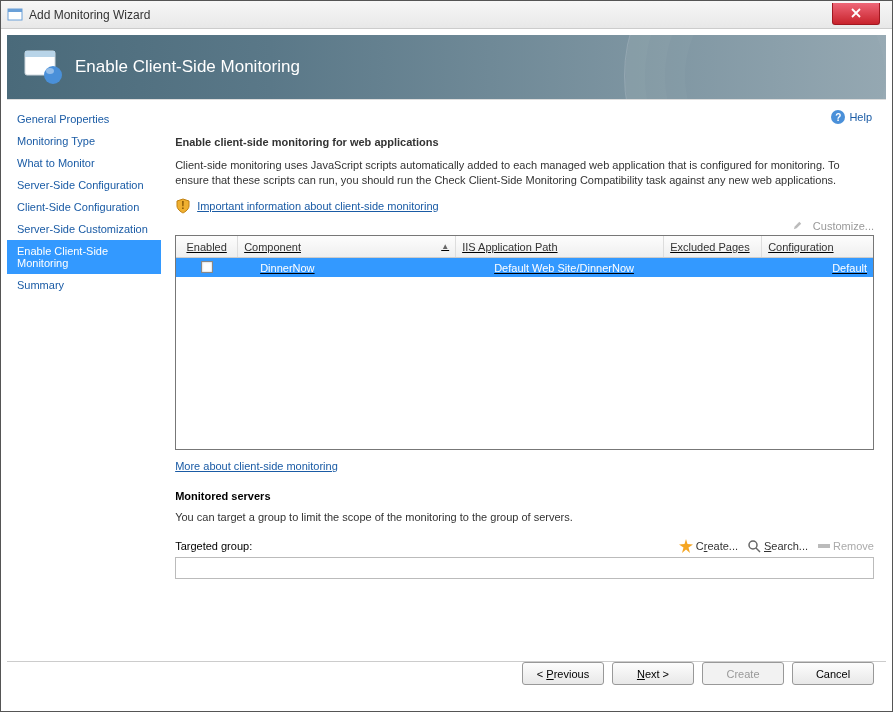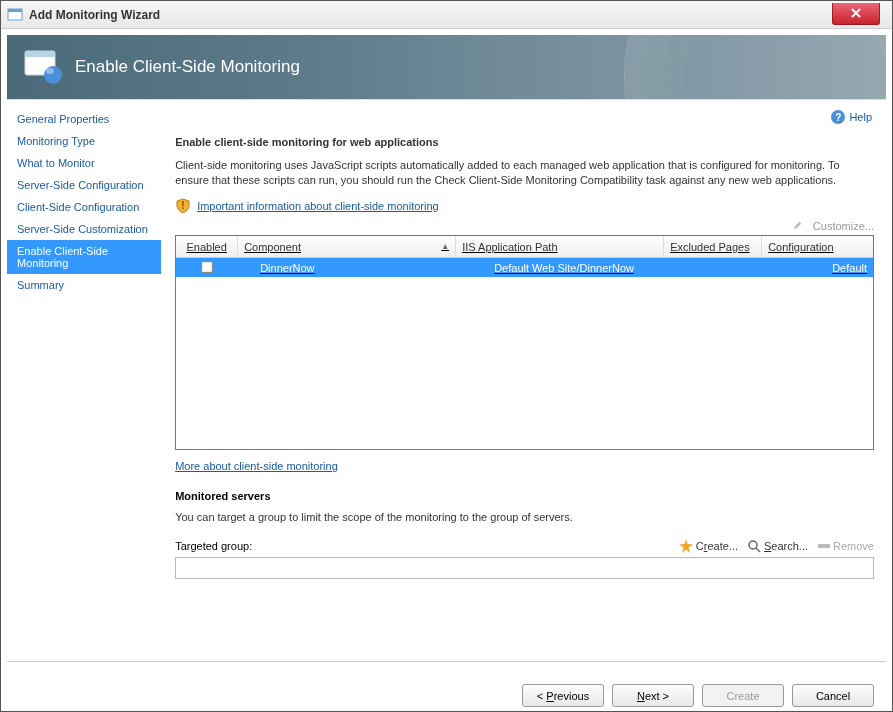--- a/index.html
+++ b/index.html
@@ -1,20 +1,20 @@
 <!DOCTYPE html>
 <html><head>
 <meta charset="utf-8">
 <style>
 * { box-sizing: border-box; margin: 0; padding: 0; }
 body { font-family: "Segoe UI", Tahoma, sans-serif; font-size: 11px; background: #fff; }
 
 .window { width: 893px; height: 712px; border: 1px solid #555; background: #fff; display: flex; flex-direction: column; }
 
-.titlebar { height: 28px; background: linear-gradient(to bottom, #f7f7f7, #e8e8e8); border-bottom: 1px solid #ccc; display: flex; align-items: center; padding: 0 8px 0 6px; font-weight: bold; }
+.titlebar { height: 28px; background: linear-gradient(to bottom, #f7f7f7, #e8e8e8); border-bottom: 1px solid #ccc; display: flex; align-items: center; padding: 0 8px 0 6px; }
 .titlebar .icon { width: 16px; height: 16px; margin-right: 6px; }
 .titlebar .title { flex: 1; font-size: 12px; color: #333; }
 .close-btn { width: 48px; height: 22px; background: linear-gradient(to bottom, #e67, #c8232c); border: 1px solid #a01820; border-top: none; border-radius: 0 0 3px 3px; display: flex; align-items: center; justify-content: center; margin-right: 4px; margin-top: -2px; }
 .close-btn svg { width: 10px; height: 10px; }
 
 .header-banner { height: 64px; background: linear-gradient(to right, #4a6a7a 0%, #5a7888 30%, #95a8b2 100%); display: flex; align-items: center; padding-left: 16px; position: relative; overflow: hidden; margin: 6px 6px 0 6px; }
 .header-banner::after { content: ""; position: absolute; right: -60px; top: -120px; width: 320px; height: 320px; border: 1px solid rgba(255,255,255,0.18); border-radius: 50%; box-shadow: inset 0 0 0 20px rgba(255,255,255,0.03), inset 0 0 0 40px rgba(255,255,255,0.03), inset 0 0 0 60px rgba(255,255,255,0.03); }
 .header-icon { width: 40px; height: 40px; margin-right: 12px; position: relative; z-index: 1; }
 .header-title { color: #fff; font-size: 17px; font-weight: 300; position: relative; z-index: 1; }
 
@@ -62,21 +62,21 @@
 .target-label { font-size: 11px; width: 100px; }
 .tool-btn { display: inline-flex; align-items: center; gap: 3px; font-size: 11px; color: #333; margin-left: 10px; cursor: pointer; }
 .tool-btn.disabled { color: #aaa; }
 .tool-btn .u { text-decoration: underline; }
 .star-icon { width: 14px; height: 14px; }
 .search-icon-sm { width: 13px; height: 13px; }
 .minus-icon { width: 12px; height: 4px; background: #bbb; }
 
 .target-field { border: 1px solid #bbb; height: 22px; margin-top: 4px; background: #fff; }
 
-.footer { height: 46px; border-top: 1px solid #ccc; display: flex; align-items: flex-end; justify-content: flex-end; gap: 8px; padding: 0 12px; margin: 0 6px 4px 6px; }
+.footer { height: 46px; border-top: 1px solid #ccc; display: flex; align-items: flex-start; justify-content: flex-end; gap: 8px; padding: 0 12px; margin: 0 6px 4px 6px; }
 .btn { min-width: 82px; height: 23px; border: 1px solid #999; background: linear-gradient(to bottom, #fdfdfd, #e8e8e8); border-radius: 3px; font-size: 11px; padding: 0 10px; cursor: pointer; }
 .btn:disabled { color: #999; background: #f2f2f2; cursor: default; }
 .btn .u { text-decoration: underline; }
 </style>
 </head>
 <body>
 
 <div class="window">
 
   <div class="titlebar">

